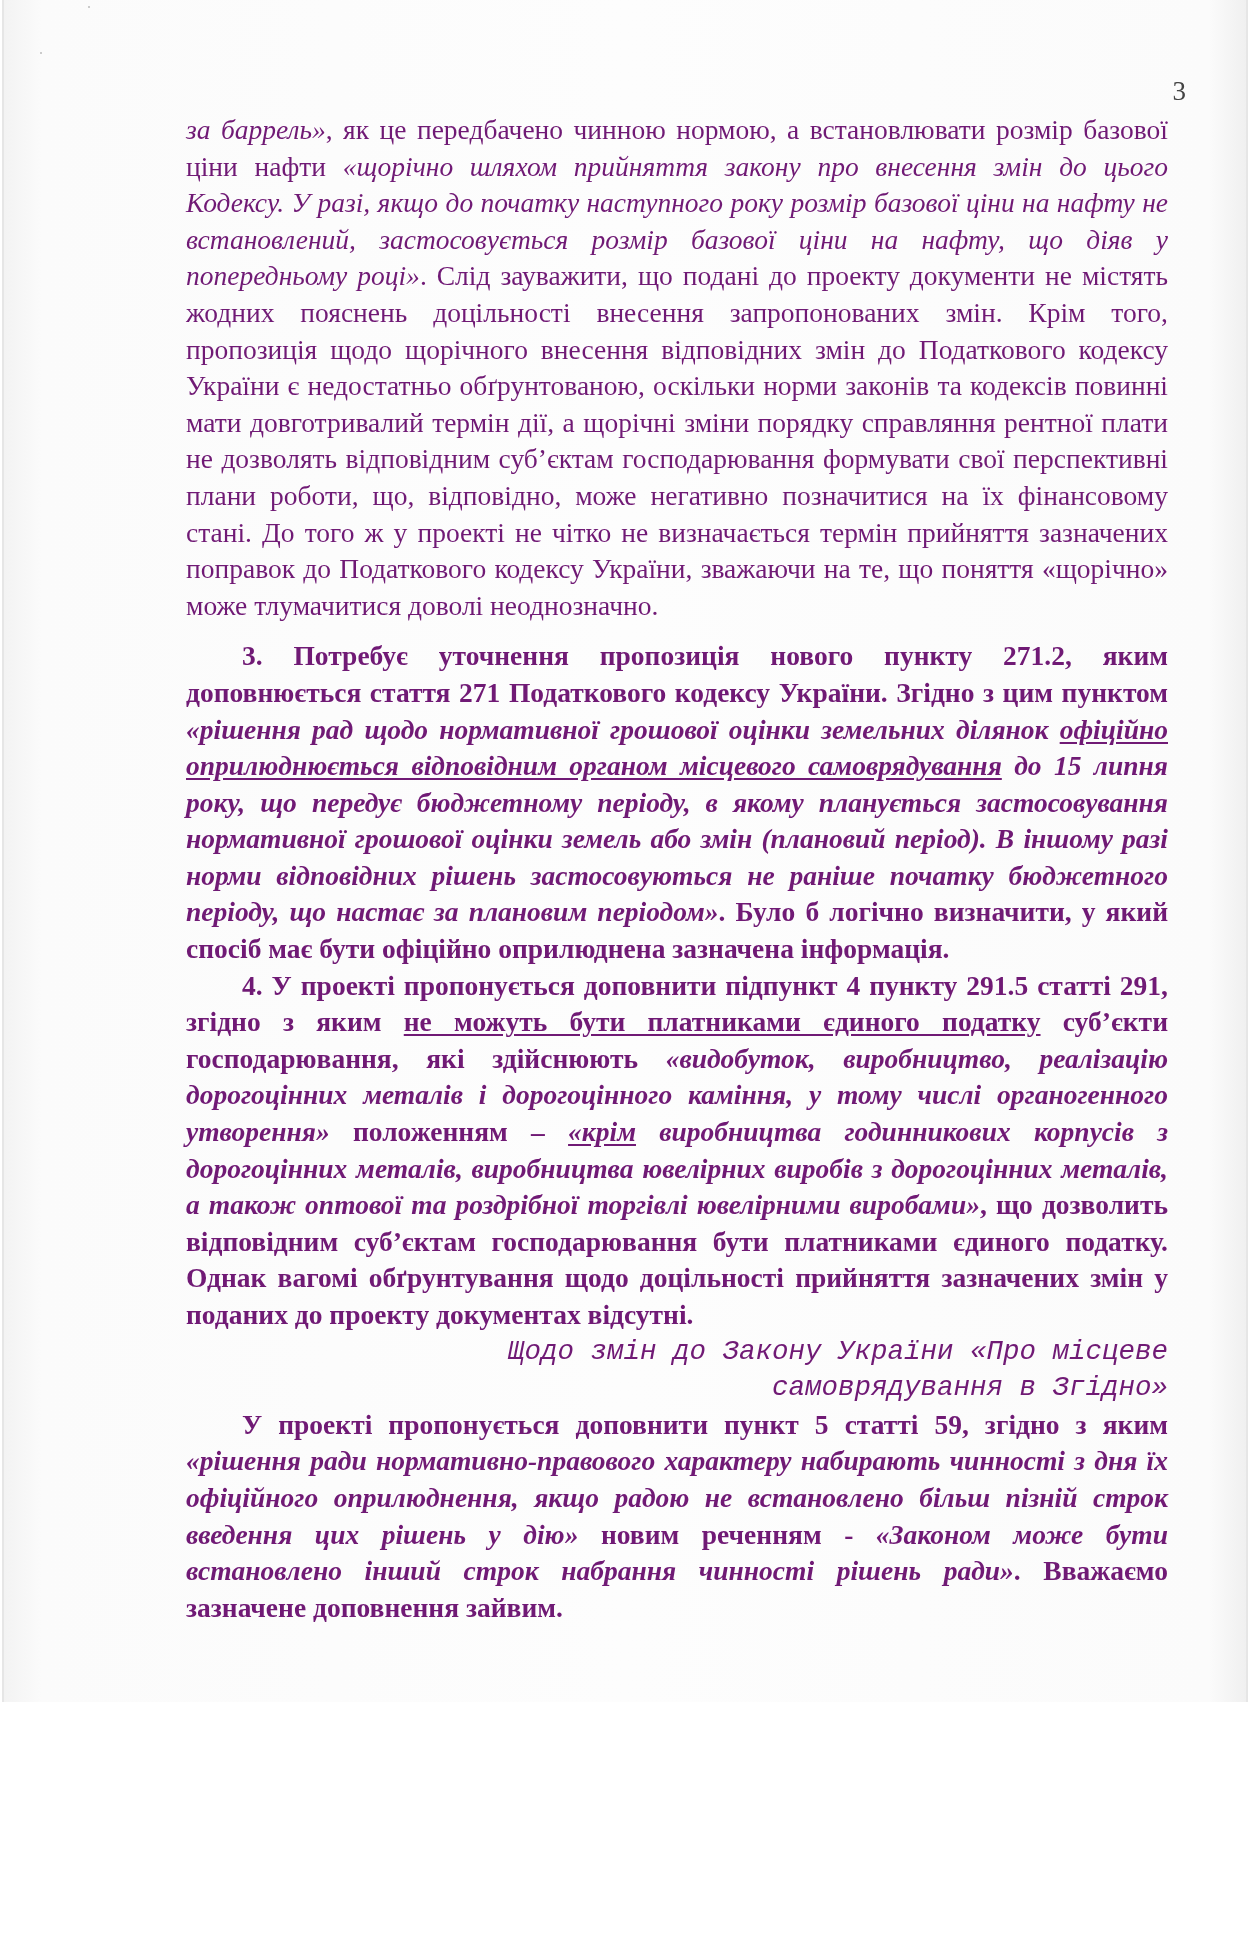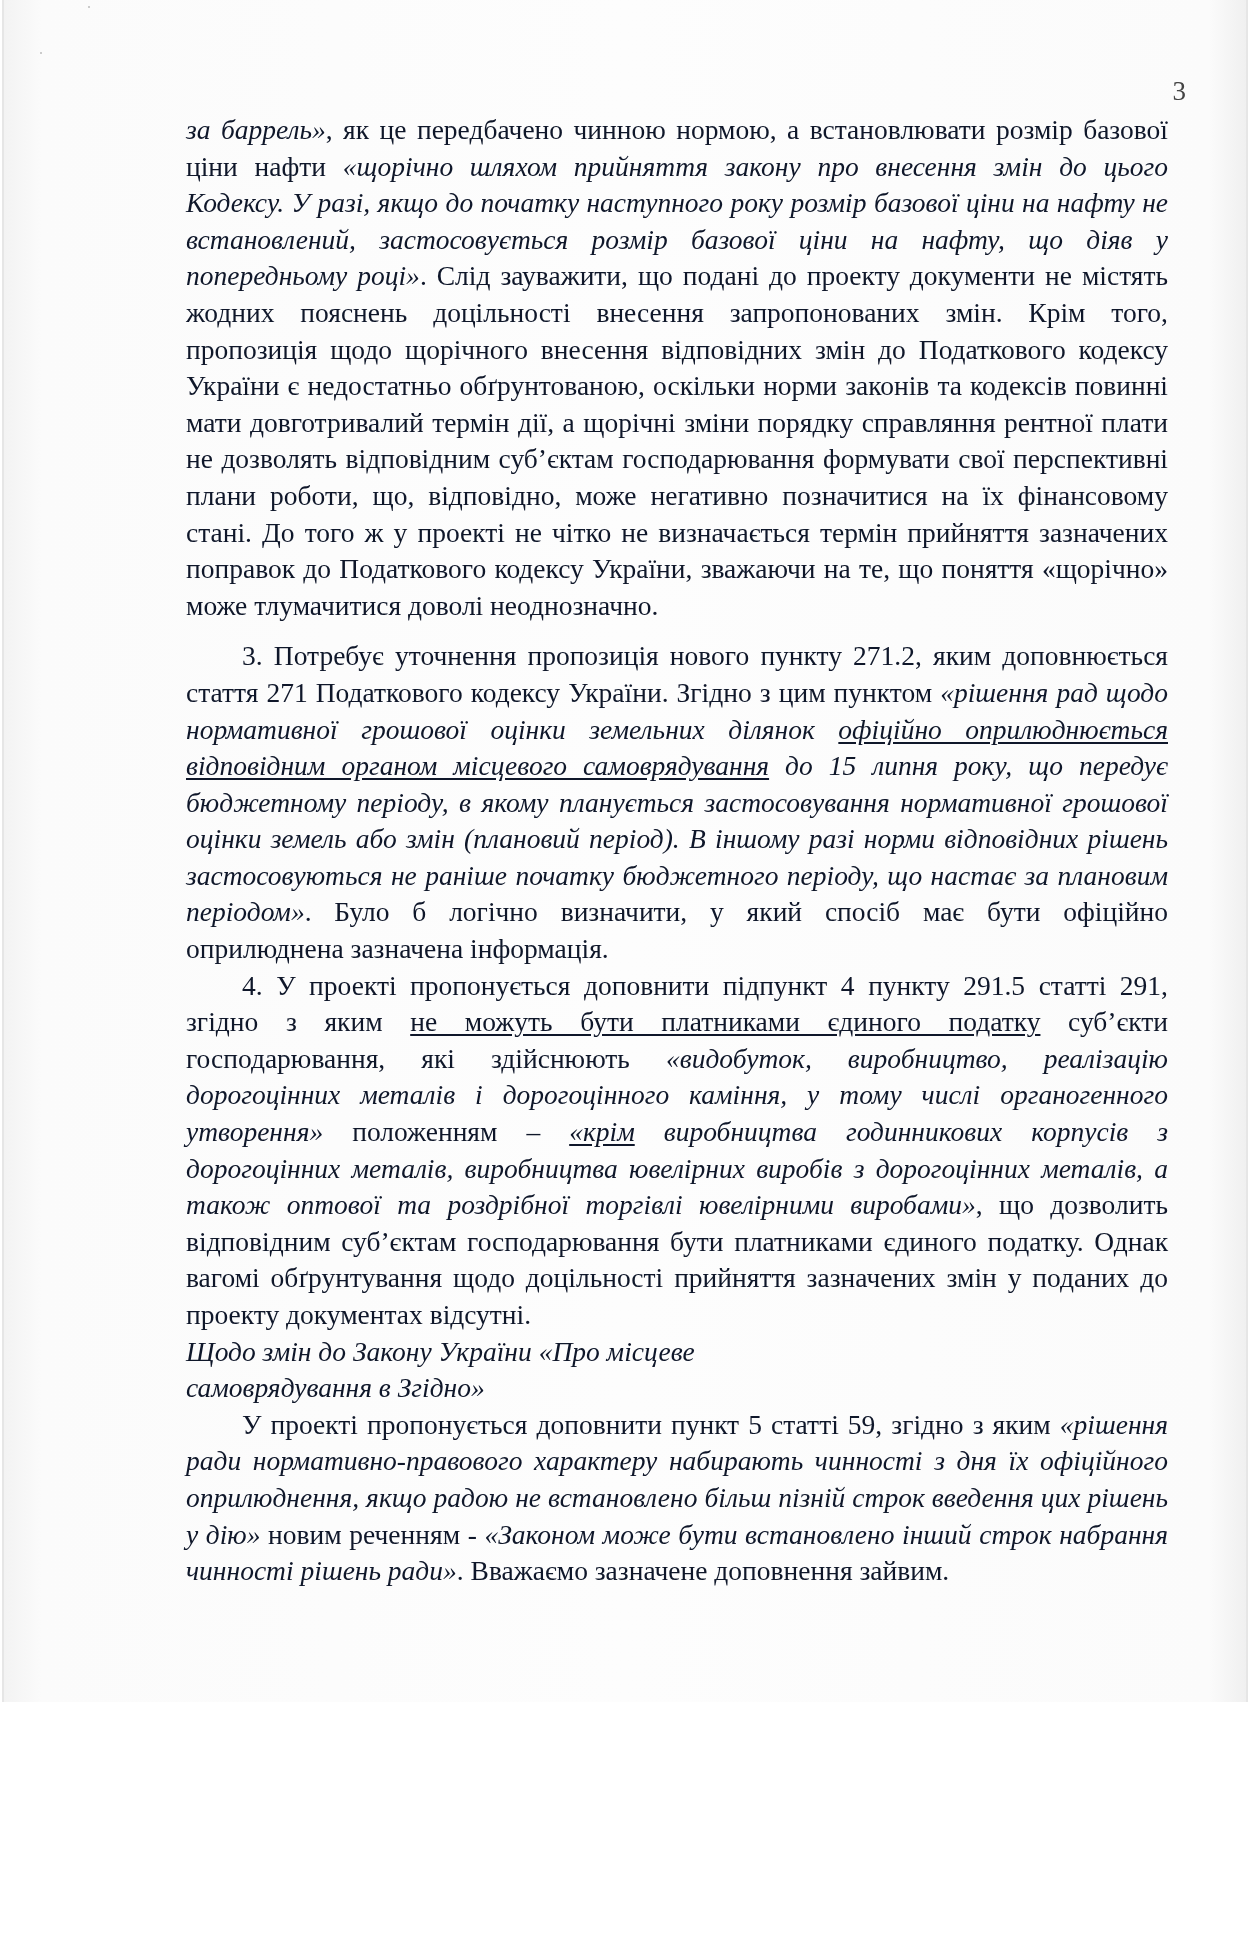--- a/index.html
+++ b/index.html
@@ -30,31 +30,32 @@
     color: #444;
   }
   .text-block {
     position: absolute;
     left: 186px;
     top: 112px;
     width: 982px;
     font-size: 27.5px;
     line-height: 36.6px;
     text-align: justify;
-    color: #0f172a;
+    color: #701a75;
   }
   .text-block p { margin: 0; }
   .para-gap { margin-top: 14px !important; }
-  .indent { text-indent: 56px; }
+  .indent { text-indent: 56px; font-weight: bold; }
   i { font-style: italic; }
   u { text-decoration: underline; text-underline-offset: 3px; }
   .centered-heading {
-    text-align: left;
+    text-align: right;
     font-style: italic;
     margin: 0;
+    font-family: Liberation Mono, monospace;
   }
   .speck { position: absolute; width: 2px; height: 2px; background: #bbb; border-radius: 1px; }
 </style>
 </head>
 <body>
 
 <div class="scan"></div>
 <span class="speck" style="left:88px;top:6px"></span>
 <span class="speck" style="left:40px;top:52px"></span>
 

